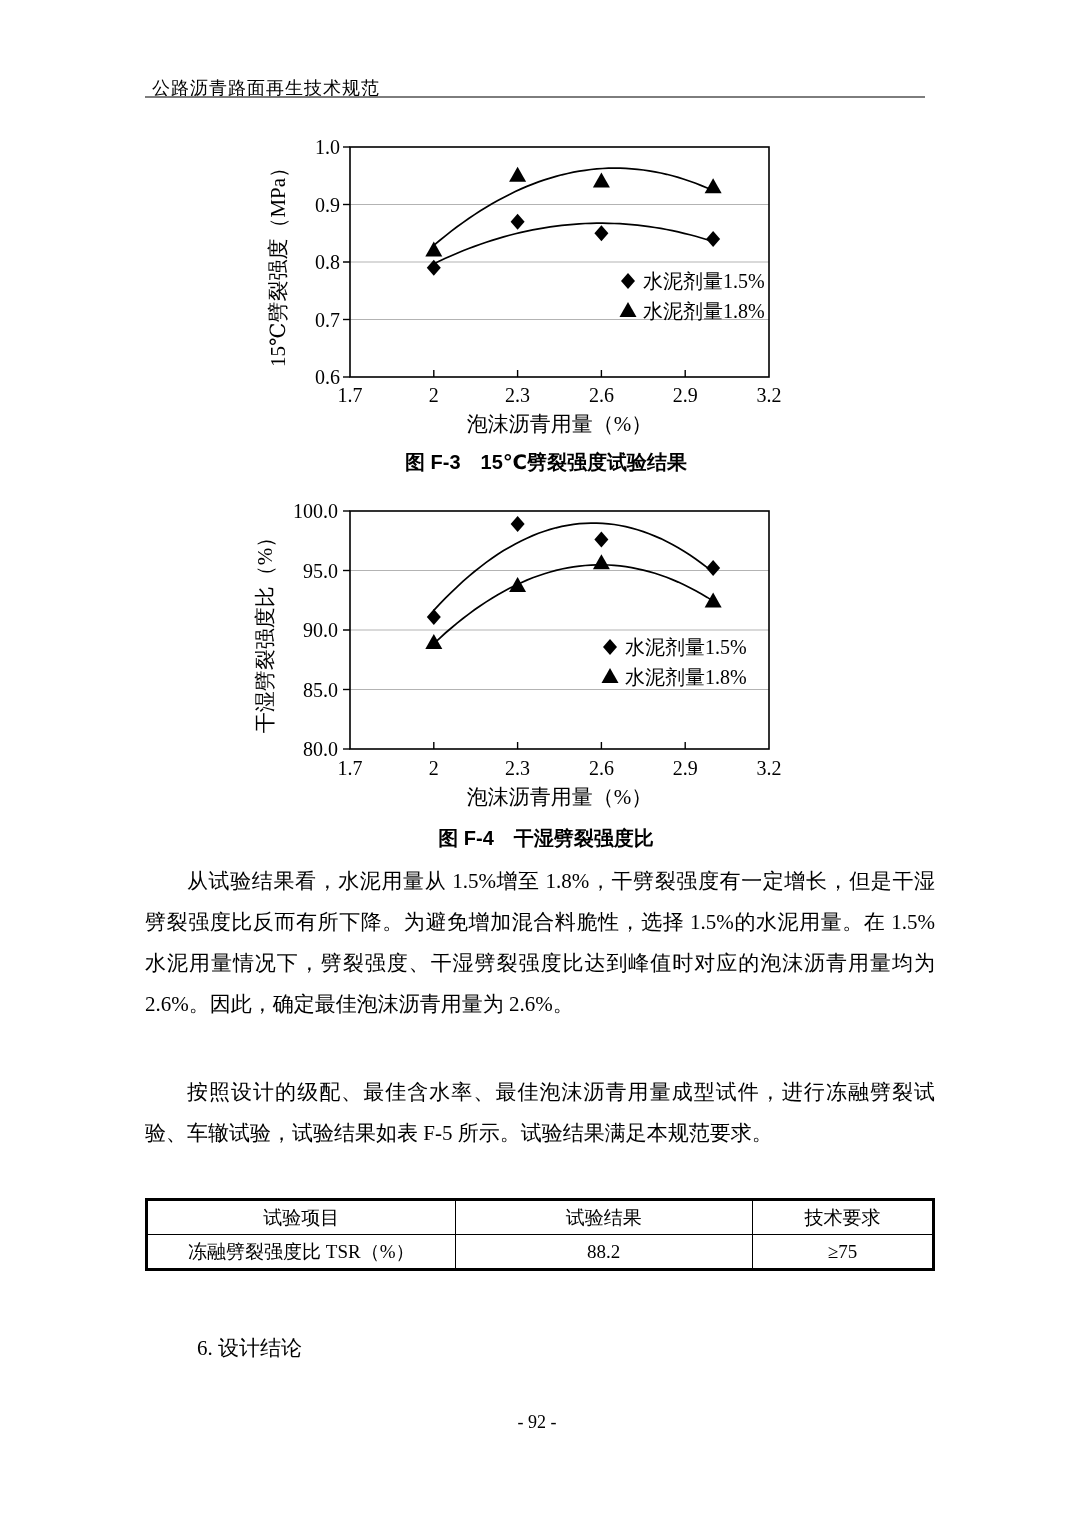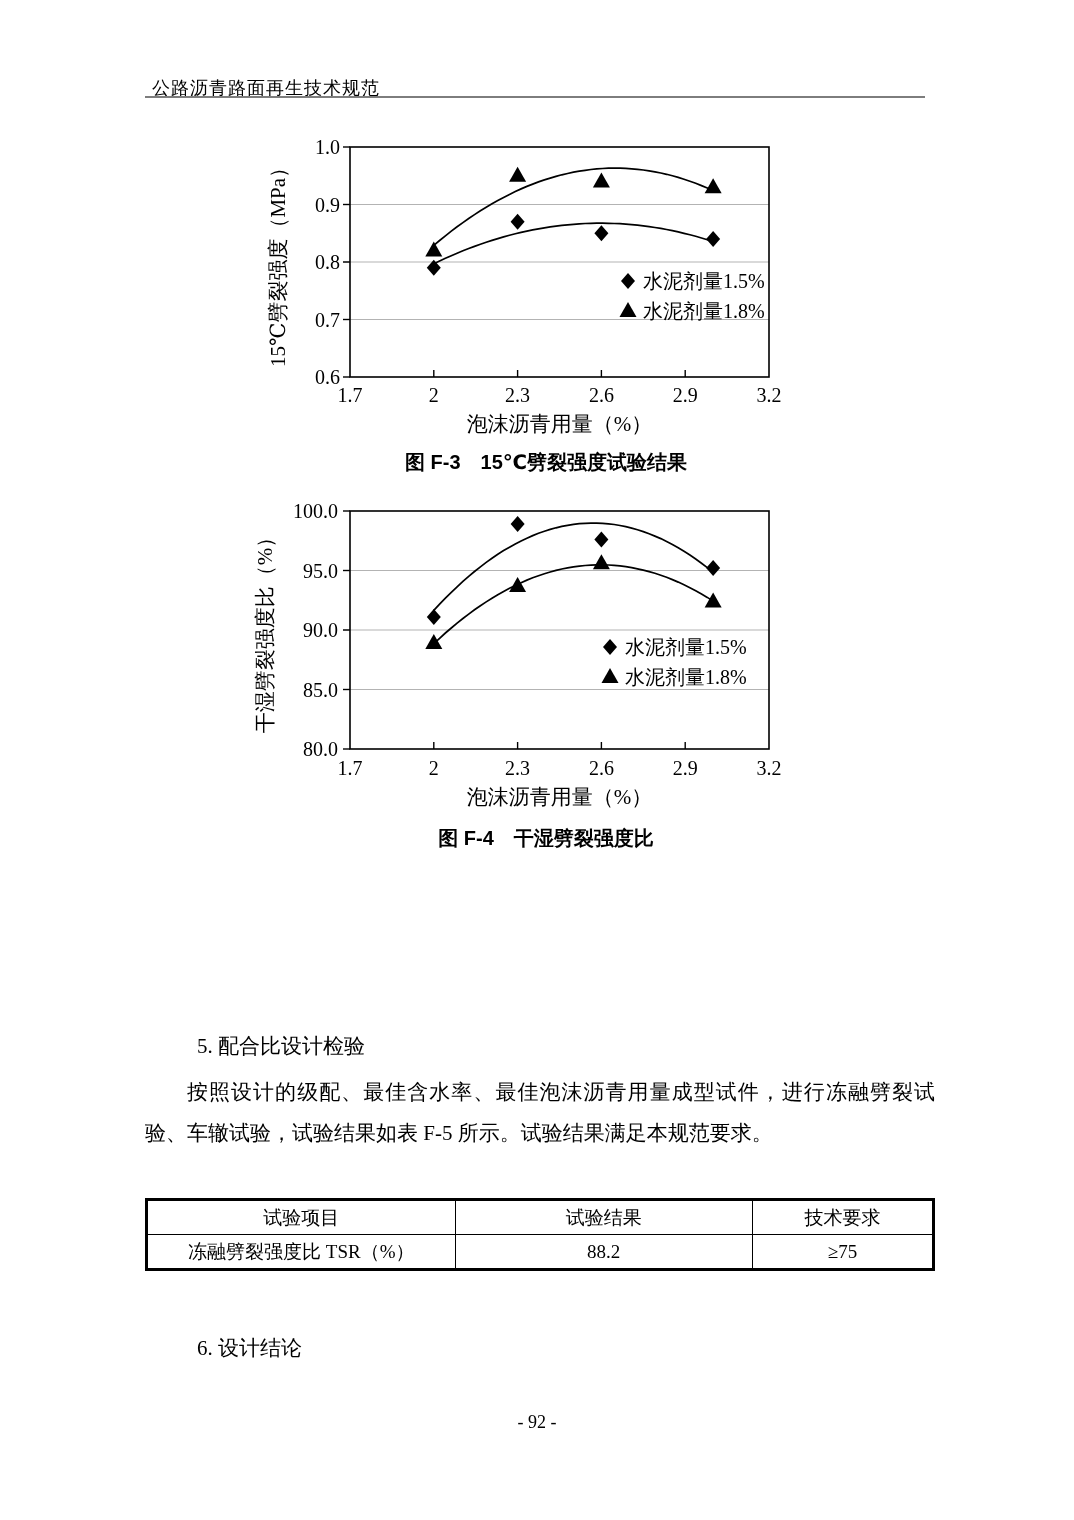--- a/index.html
+++ b/index.html
@@ -110,21 +110,21 @@
       <path d="M288.8 145.7L294.6 140.3L300.4 135.0L306.3 130.0L312.1 125.2L317.9 120.5L323.7 116.1L329.5 111.8L335.4 107.7L341.2 103.9L347.0 100.2L352.8 96.7L358.6 93.4L364.5 90.3L370.3 87.4L376.1 84.7L381.9 82.1L387.7 79.8L393.5 77.7L399.4 75.7L405.2 74.0L411.0 72.4L416.8 71.0L422.6 69.9L428.5 68.9L434.3 68.1L440.1 67.5L445.9 67.1L451.7 66.9L457.6 66.8L463.4 67.0L469.2 67.4L475.0 67.9L480.8 68.7L486.7 69.6L492.5 70.8L498.3 72.1L504.1 73.6L509.9 75.3L515.8 77.2L521.6 79.3L527.4 81.6L533.2 84.1L539.0 86.8L544.9 89.7L550.7 92.7L556.5 96.0L562.3 99.4L568.1 103.1" fill="none" stroke="#000" stroke-width="1.7"></path>
       <polygon points="288.8,136.08999999999992 297.3,151.08999999999992 280.3,151.08999999999992" fill="#000"></polygon>
       <polygon points="372.5999999999999,78.96999999999997 381.0999999999999,93.96999999999997 364.0999999999999,93.96999999999997" fill="#000"></polygon>
       <polygon points="456.4,56.36000000000007 464.9,71.36000000000007 447.9,71.36000000000007" fill="#000"></polygon>
       <polygon points="568.1333333333333,94.43999999999991 576.6333333333333,109.43999999999991 559.6333333333333,109.43999999999991" fill="#000"></polygon>
       <polygon points="465,170 473.5,185 456.5,185" fill="#000"></polygon>
       <text x="480" y="186" font-size="20">水泥剂量1.8%</text>
     </svg>
   <div class="fig-caption" style="top:826px">图 F-4　干湿劈裂强度比</div>
 
-  <div class="heading" style="top:1026px">5.  配合比设计检验</div>
+  <div class="para" style="top:861px">从试验结果看，水泥用量从 1.5%增至 1.8%，干劈裂强度有一定增长，但是干湿劈裂强度比反而有所下降。为避免增加混合料脆性，选择 1.5%的水泥用量。在 1.5%水泥用量情况下，劈裂强度、干湿劈裂强度比达到峰值时对应的泡沫沥青用量均为 2.6%。因此，确定最佳泡沫沥青用量为 2.6%。</div>
   <div class="para" style="top:1072px">按照设计的级配、最佳含水率、最佳泡沫沥青用量成型试件，进行冻融劈裂试验、车辙试验，试验结果如表 F-5 所示。试验结果满足本规范要求。</div>
 
   <table class="spec-table">
     <colgroup>
       <col style="width:39.2%">
         <col style="width:37.8%">
         <col style="width:23%">
     </colgroup>
     <thead>
         <tr>

